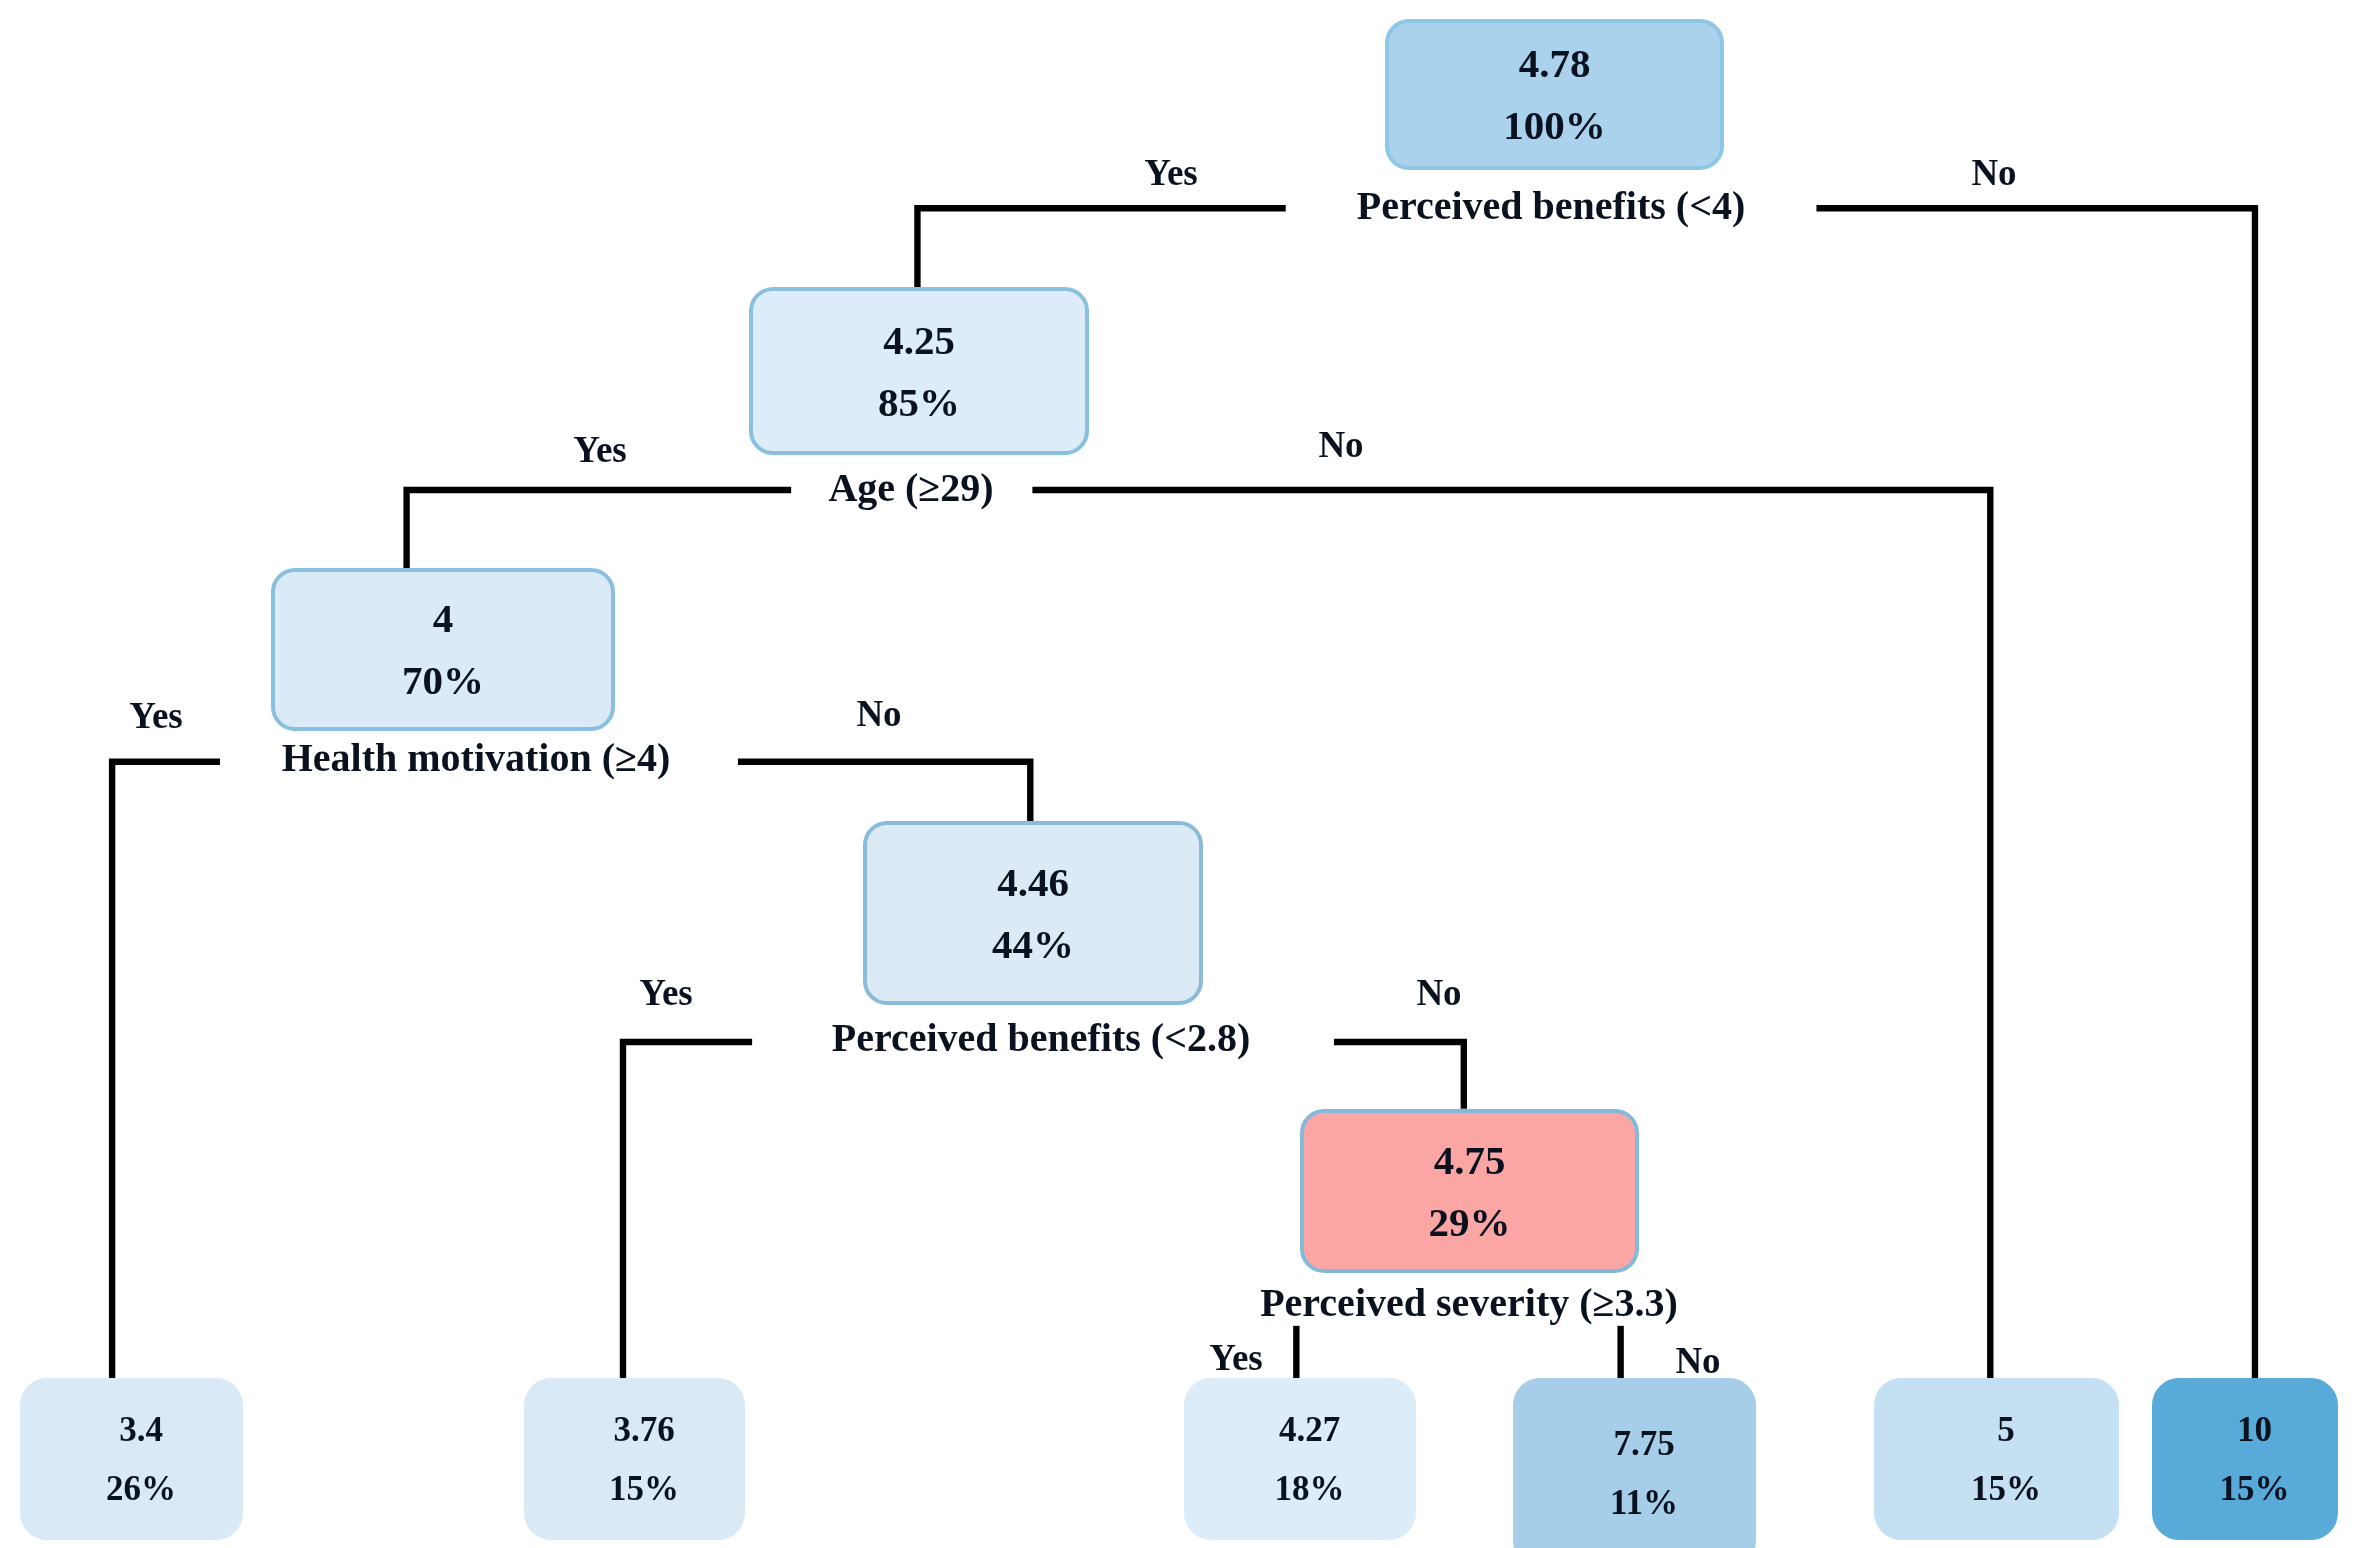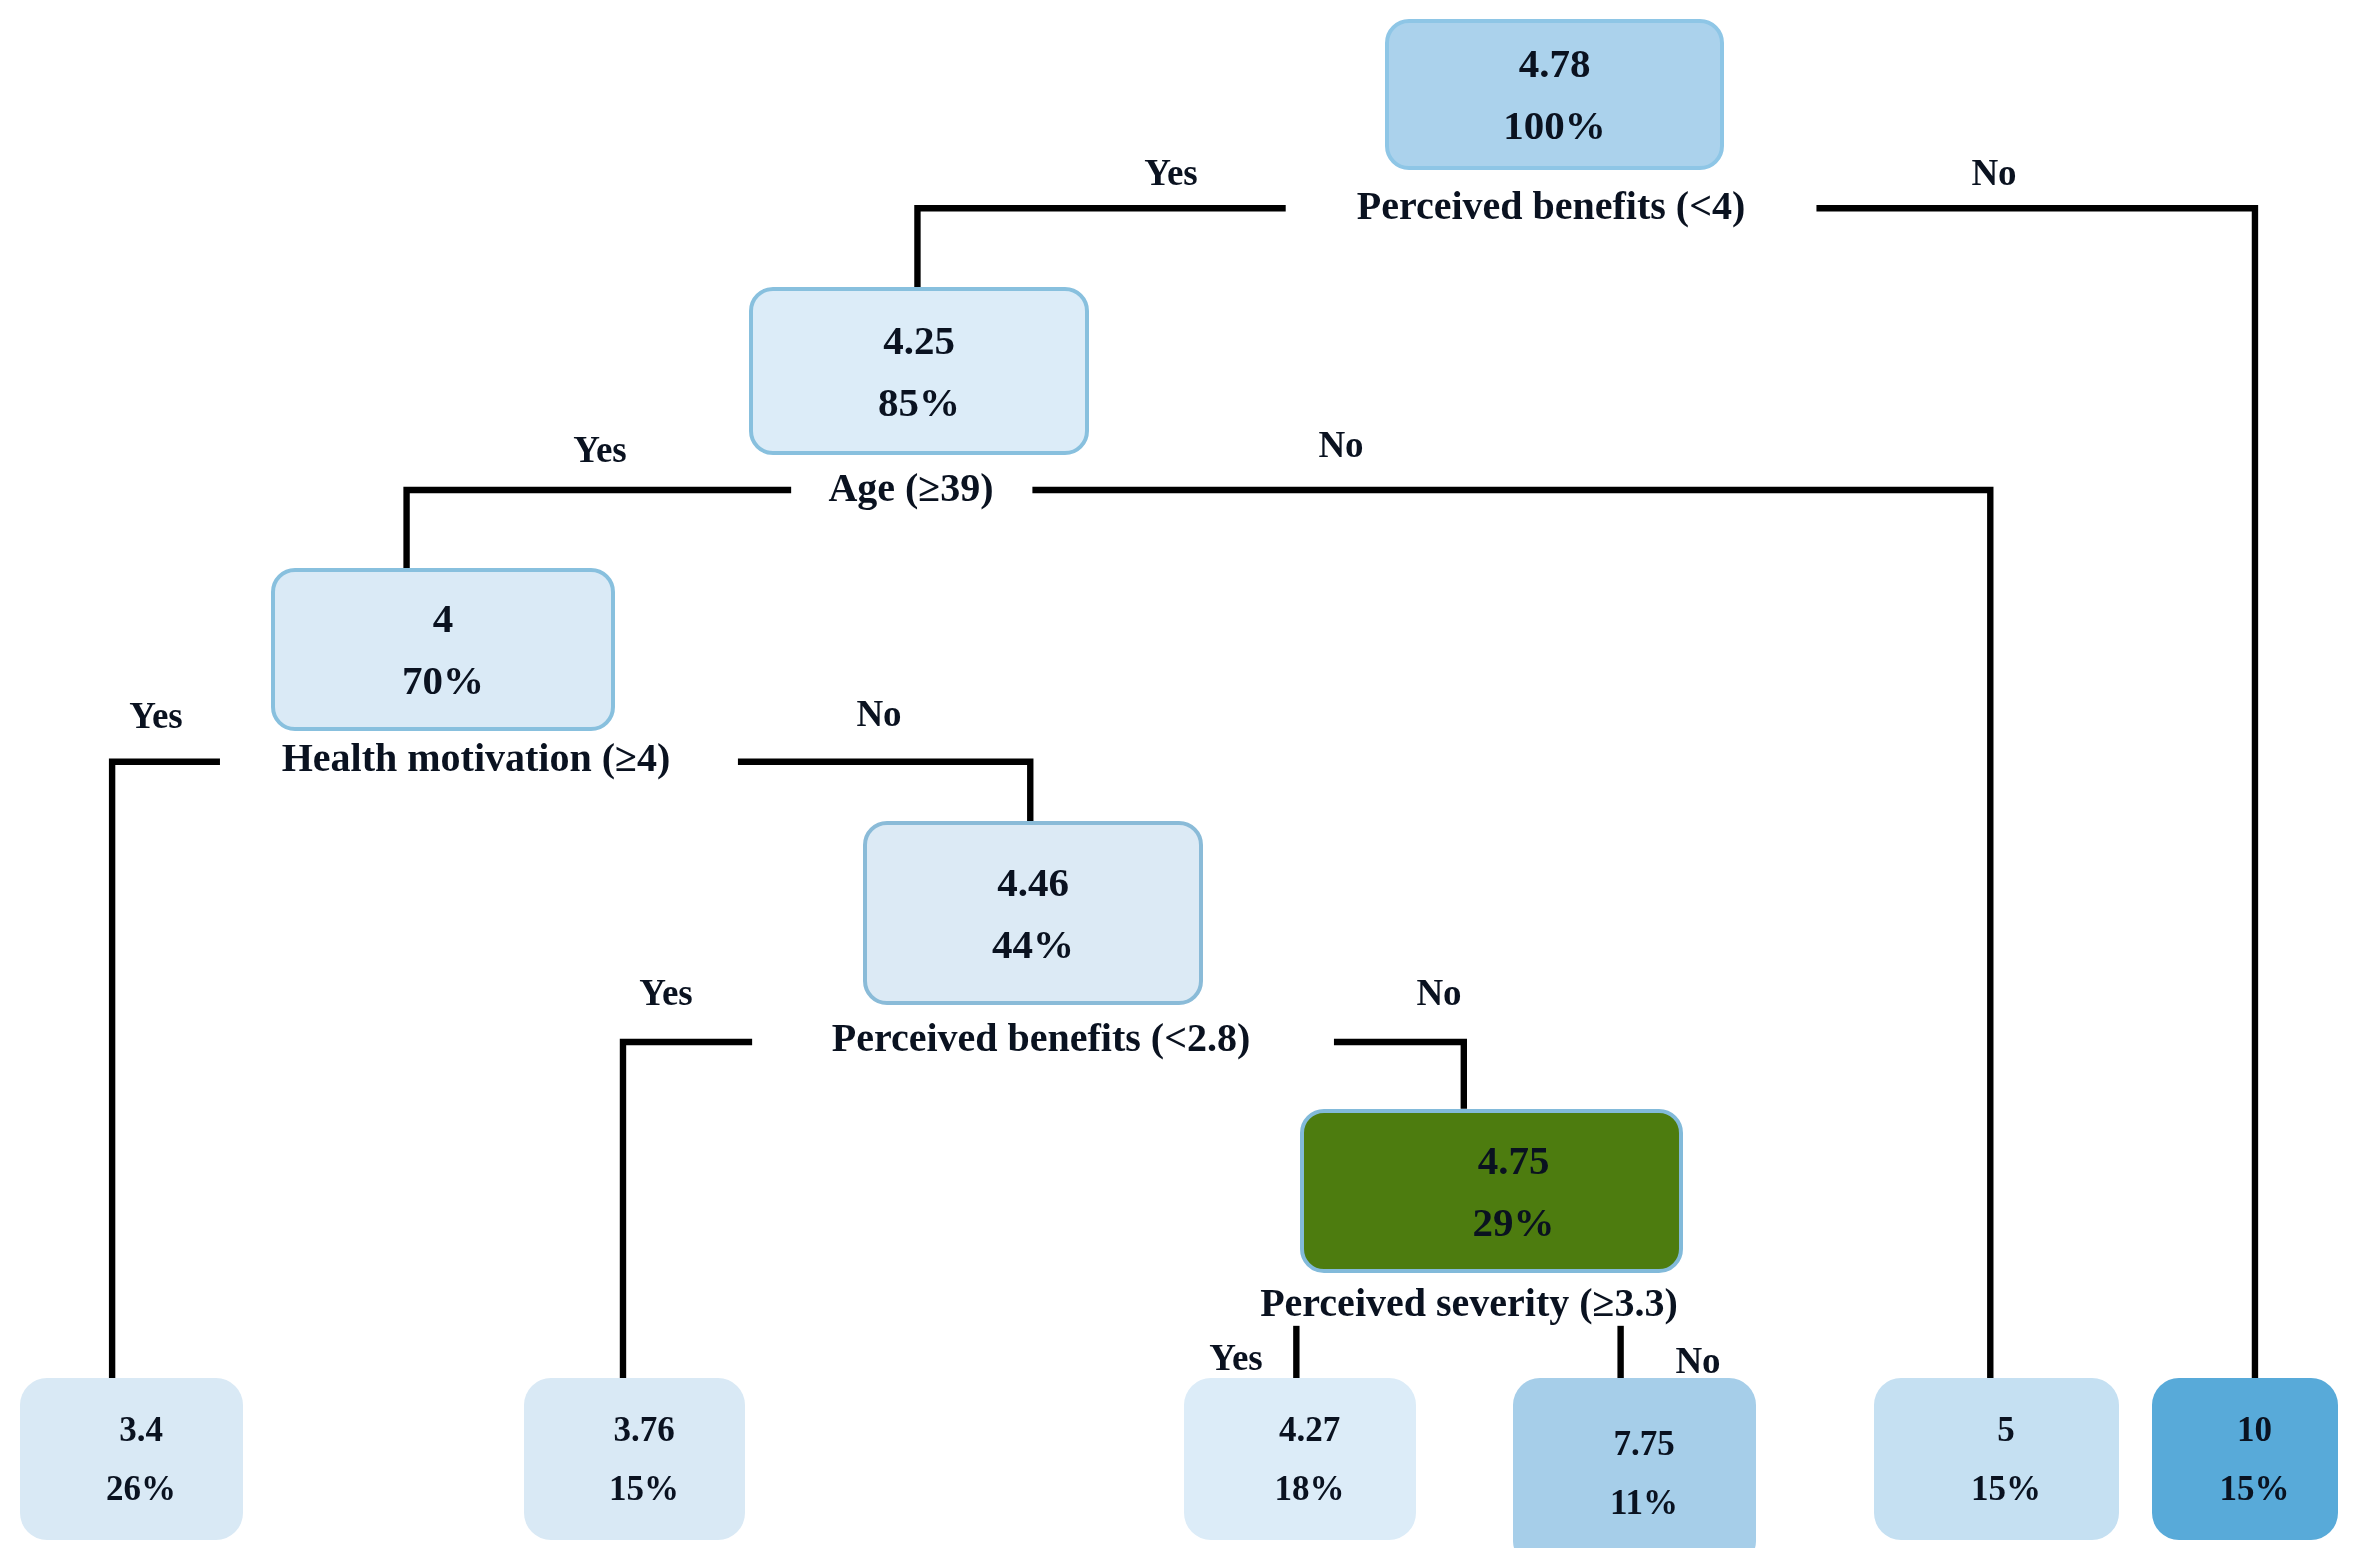--- a/index.html
+++ b/index.html
@@ -101,21 +101,21 @@
   <div class="node internal" style="left: 271px; top: 568px; width: 336px; height: 155px; background-color: rgb(218, 234, 246); border-color: rgb(136, 192, 222);">
     <div>4</div>
     <div>70%</div>
   </div>
 
   <div class="node internal" style="left: 863px; top: 821px; width: 332px; height: 176px; background-color: rgb(220, 234, 245); border-color: rgb(138, 187, 216);">
     <div>4.46</div>
     <div>44%</div>
   </div>
 
-  <div class="node internal" style="left: 1300px; top: 1109px; width: 331px; height: 156px; background-color: #4d7c0f; border-color: rgb(130, 186, 218); padding-left: 44px;">
+  <div class="node internal" style="left: 1300px; top: 1109px; width: 331px; height: 156px; background-color: #fca5a5; border-color: rgb(130, 186, 218);">
     <div>4.75</div>
     <div>29%</div>
   </div>
 
   <div class="node leaf" style="left: 20px; top: 1378px; width: 204px; height: 162px; background-color: rgb(217, 233, 245);">
     <div>3.4</div>
     <div>26%</div>
   </div>
 
   <div class="node leaf" style="left: 524px; top: 1378px; width: 202px; height: 162px; background-color: rgb(217, 233, 245);">
@@ -137,21 +137,21 @@
     <div>5</div>
     <div>15%</div>
   </div>
 
   <div class="node leaf" style="left: 2152px; top: 1378px; width: 167px; height: 162px; background-color: rgb(88, 170, 217);">
     <div>10</div>
     <div>15%</div>
   </div>
 
   <div class="split-label" style="left:1551px; top:206px;text-align:center;">Perceived benefits (&lt;4)</div>
-  <div class="split-label" style="left:911px; top:488px;">Age (≥39)</div>
+  <div class="split-label" style="left:911px; top:488px;">Age (≥29)</div>
   <div class="split-label" style="left:476px; top:758px;">Health motivation (≥4)</div>
   <div class="split-label" style="left:1041px; top:1038px;">Perceived benefits (&lt;2.8)</div>
   <div class="split-label" style="left:1469px; top:1303px;">Perceived severity (≥3.3)</div>
 
   <div class="branch-label" style="left:1171px; top:172px;">Yes</div>
   <div class="branch-label" style="left:1994px; top:172px;">No</div>
 
   <div class="branch-label" style="left:600px; top:449px;">Yes</div>
   <div class="branch-label" style="left:1341px; top:444px;">No</div>
 

